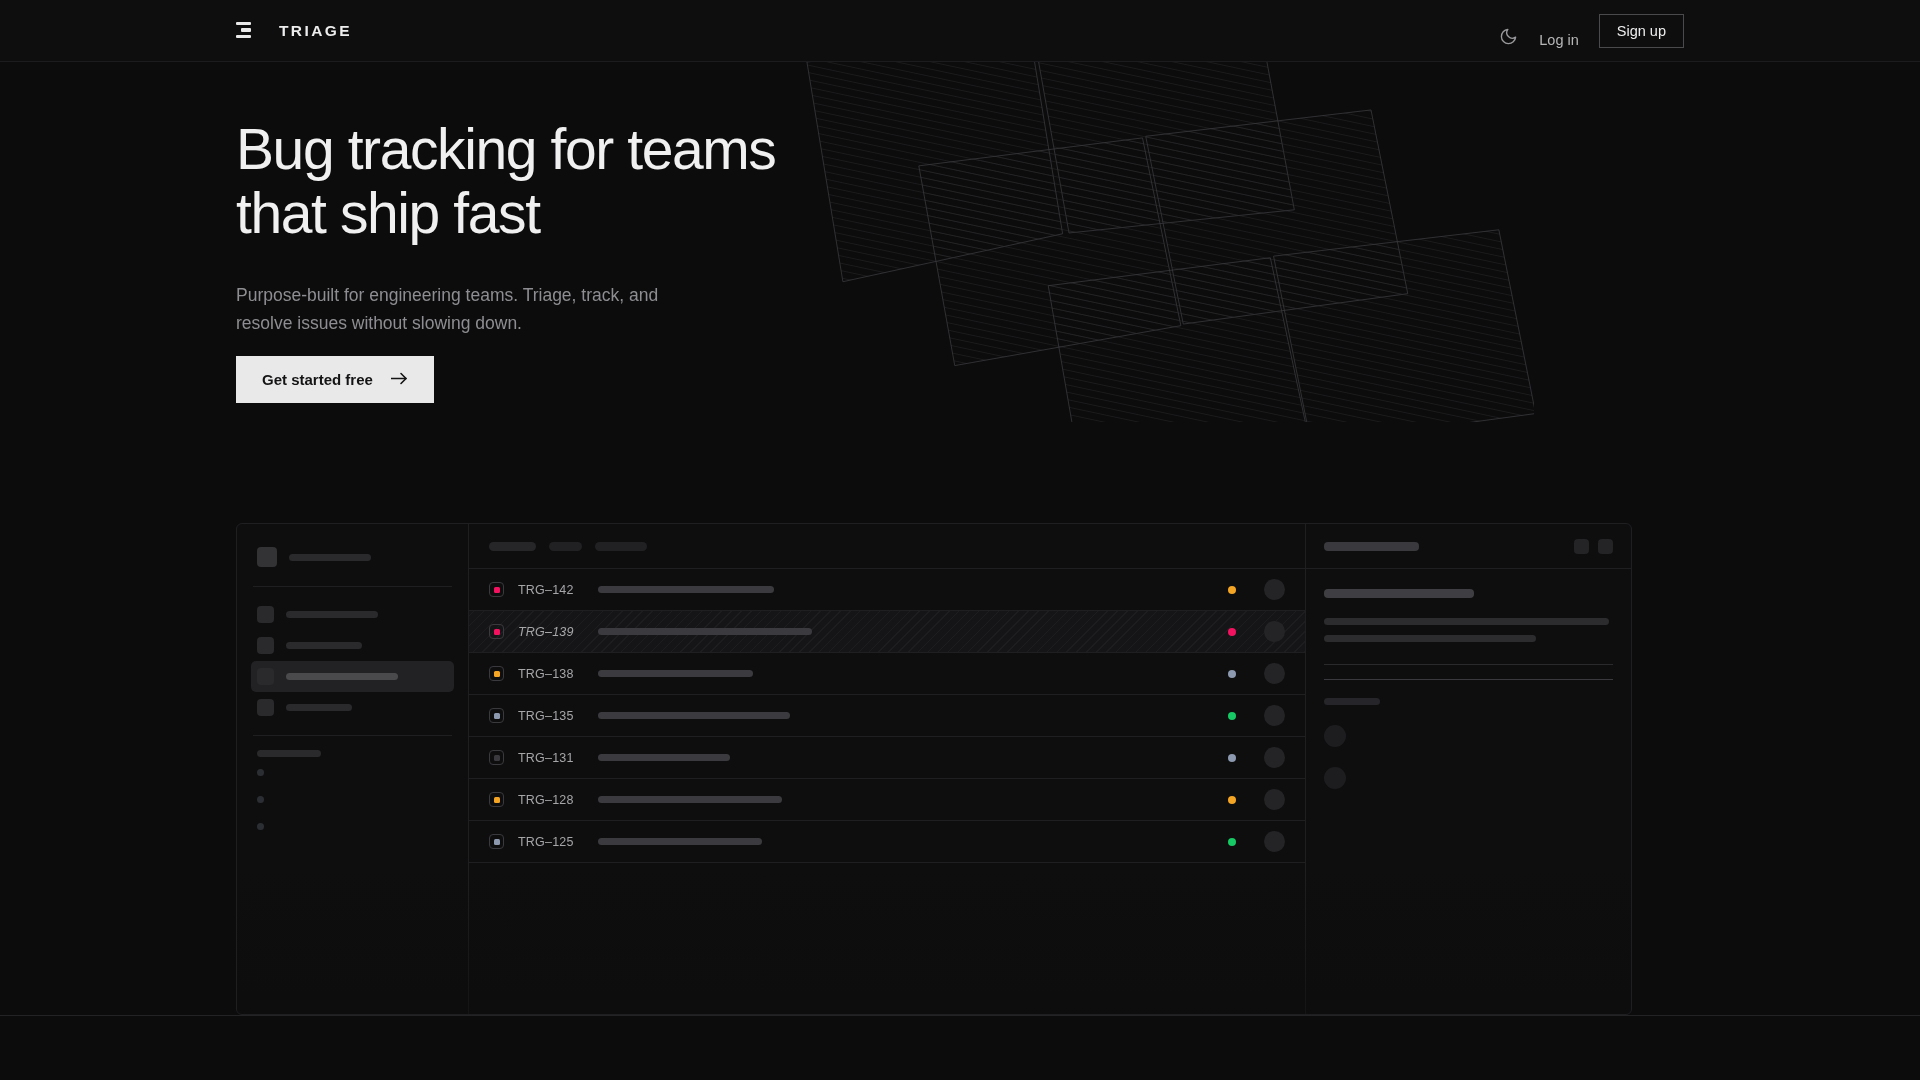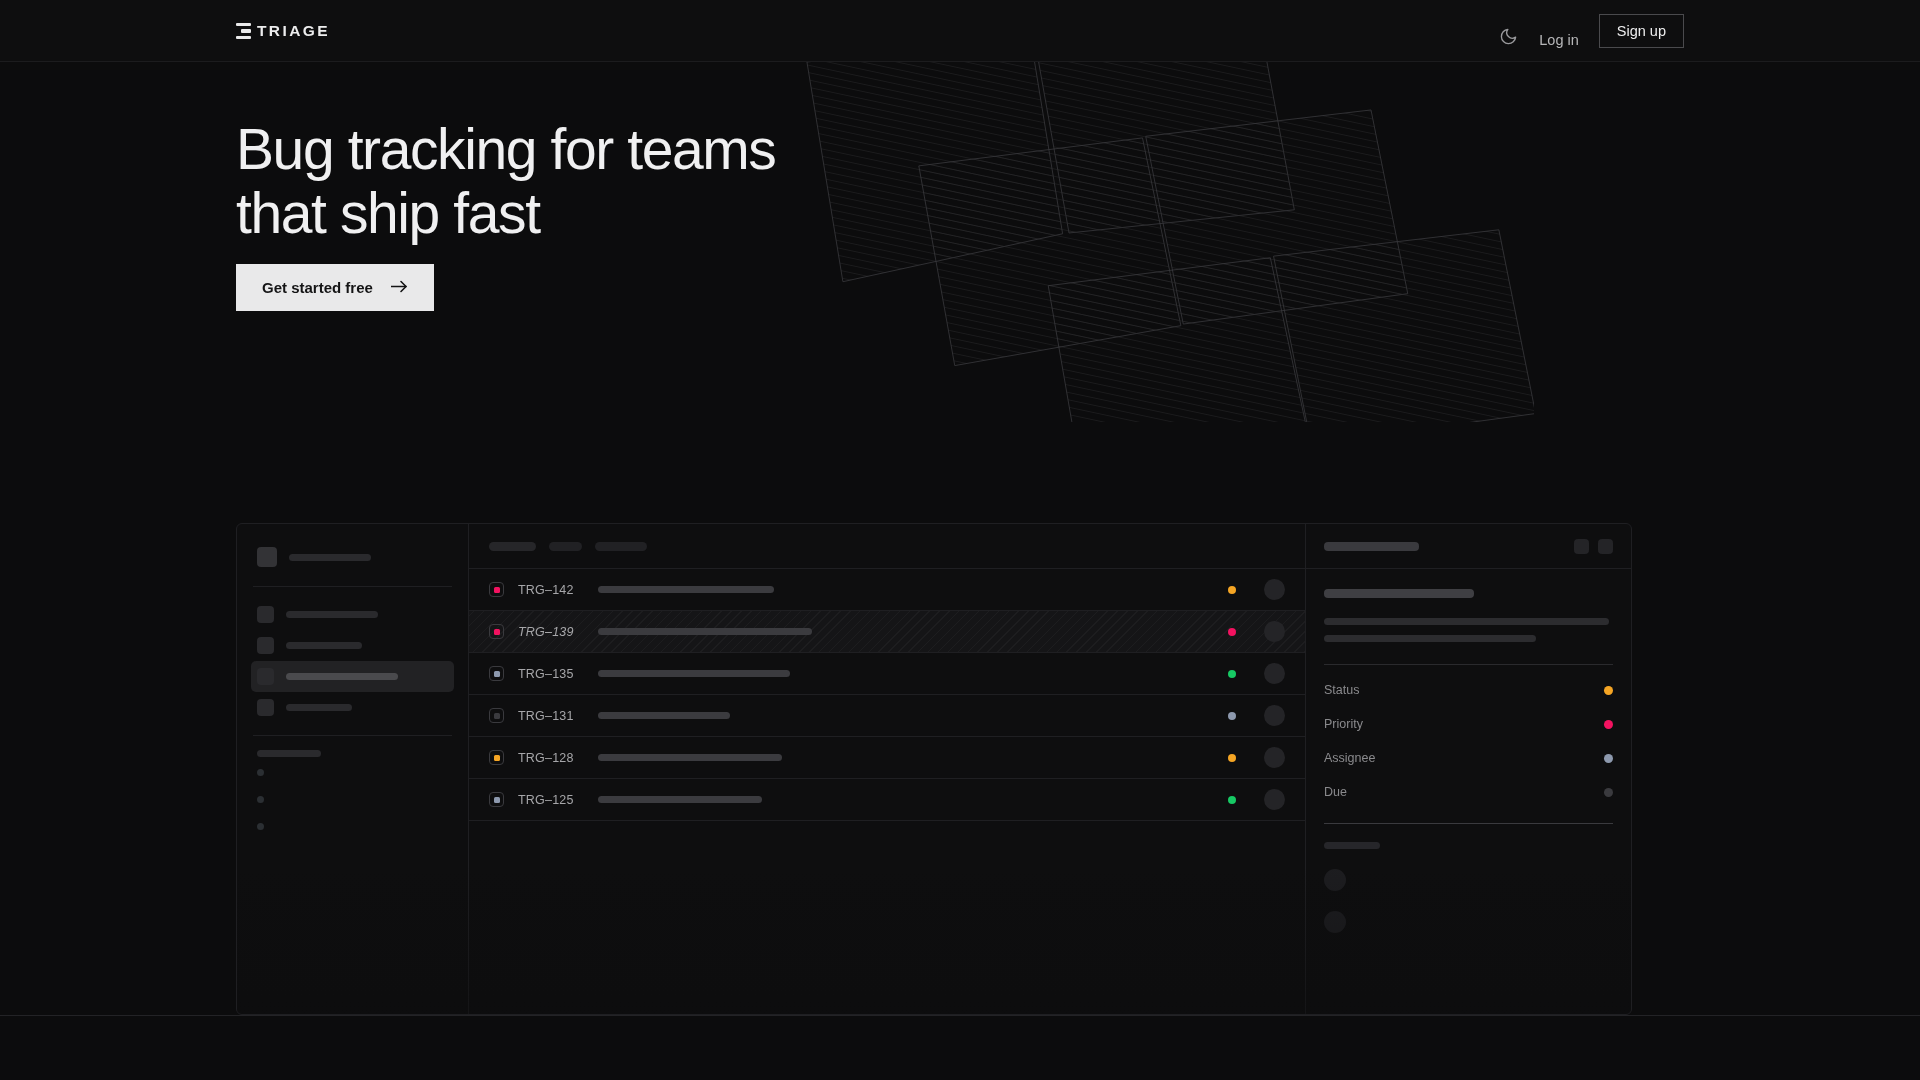--- a/index.html
+++ b/index.html
@@ -16,21 +16,21 @@
     position: absolute; top: 0; left: 0;
     width: 1920px; height: 62px;
     background: #0e0e0f;
     border-bottom: 1px solid #1c1c1e;
     display: flex; align-items: center;
     z-index: 40;
   }
   .brand {
     position: absolute; left: 236px; top: 50%;
     transform: translateY(-50%);
-    display: flex; align-items: flex-end; gap: 6px;
+    display: flex; align-items: flex-start; gap: 28px;
     cursor: pointer;
   }
   .logo-mark { width: 15px; height: 17px; display: flex; flex-direction: column; justify-content: space-between; }
   .logo-mark i { display: block; height: 3.4px; background: #e9e9ea; border-radius: 1px; }
   .logo-mark i:nth-child(1) { width: 15px; }
   .logo-mark i:nth-child(2) { width: 10px; margin-left: 5px; }
   .logo-mark i:nth-child(3) { width: 15px; }
   .brand-name {
     color: #ededee; font-size: 15.5px; font-weight: bold;
     letter-spacing: 2.4px;
@@ -205,20 +205,22 @@
       <polygon points="1150,130 1430,95 1478,330 1195,380"></polygon>
       <polygon points="1434,93 1716,60 1762,290 1481,328"></polygon>
       <polygon points="1312,280 1590,245 1640,480 1355,528"></polygon>
       <polygon points="1594,243 1876,210 1922,440 1641,478"></polygon>
     </g>
   </svg>
 
   <div class="hero-copy">
     <h1 class="headline">Bug tracking for teams
 that ship fast</h1>
+    <p class="subhead">Purpose-built for engineering teams. Triage, track, and
+resolve issues without slowing down.</p>
     <button class="cta">
       <span>Get started free</span>
       <span>
         <svg width="17" height="13" viewBox="0 0 17 13" fill="none" stroke="#141415" stroke-width="1.6" stroke-linecap="round" stroke-linejoin="round">
           <line x1="0.5" y1="6.5" x2="15" y2="6.5"></line>
             <polyline points="10,1.5 15,6.5 10,11.5"></polyline>
         </svg>
       </span>
     </button>
   </div>
@@ -287,20 +289,30 @@
             <i style="background: rgb(243, 18, 96);"></i>
           </span>
           <span class="iid">TRG–139</span>
           <span class="ititle" style="width: 214px;"></span>
           <span class="ispacer"></span>
           <span class="sdot" style="background: rgb(243, 18, 96);"></span>
           <span class="av"></span>
         </div>
         <div class="issue">
           <span class="pbox">
+            <i style="background: rgb(245, 165, 36);"></i>
+          </span>
+          <span class="iid">TRG–138</span>
+          <span class="ititle" style="width: 155px;"></span>
+          <span class="ispacer"></span>
+          <span class="sdot" style="background: rgb(141, 153, 174);"></span>
+          <span class="av"></span>
+        </div>
+        <div class="issue">
+          <span class="pbox">
             <i style="background: rgb(141, 153, 174);"></i>
           </span>
           <span class="iid">TRG–135</span>
           <span class="ititle" style="width: 192px;"></span>
           <span class="ispacer"></span>
           <span class="sdot" style="background: rgb(23, 201, 100);"></span>
           <span class="av"></span>
         </div>
         <div class="issue">
           <span class="pbox">
@@ -341,38 +353,20 @@
       <span class="d-acts">
         <span class="d-btn"></span>
         <span class="d-btn"></span>
       </span>
     </div>
     <div class="d-body">
       <div class="d-title"></div>
       <div class="d-line" style="width:285px;margin-top:20px"></div>
       <div class="d-line" style="width:212px"></div>
       <div class="d-sep"></div>
-      <div id="detail-fields">
-          <div class="d-field">
-            <span class="d-label">Status</span>
-            <span class="d-val" style="background: rgb(245, 165, 36);"></span>
-          </div>
-          <div class="d-field">
-            <span class="d-label">Priority</span>
-            <span class="d-val" style="background: rgb(243, 18, 96);"></span>
-          </div>
-          <div class="d-field">
-            <span class="d-label">Assignee</span>
-            <span class="d-val" style="background: rgb(141, 153, 174);"></span>
-          </div>
-          <div class="d-field">
-            <span class="d-label">Due</span>
-            <span class="d-val" style="background: rgb(58, 58, 62);"></span>
-          </div>
-        </div>
       <div class="d-foot-sep"></div>
       <div class="d-cmt"></div>
       <div class="d-circ"></div>
       <div class="d-circ"></div>
     </div>
   </div>
 </div>
 
 <div class="baseline"></div>
 

